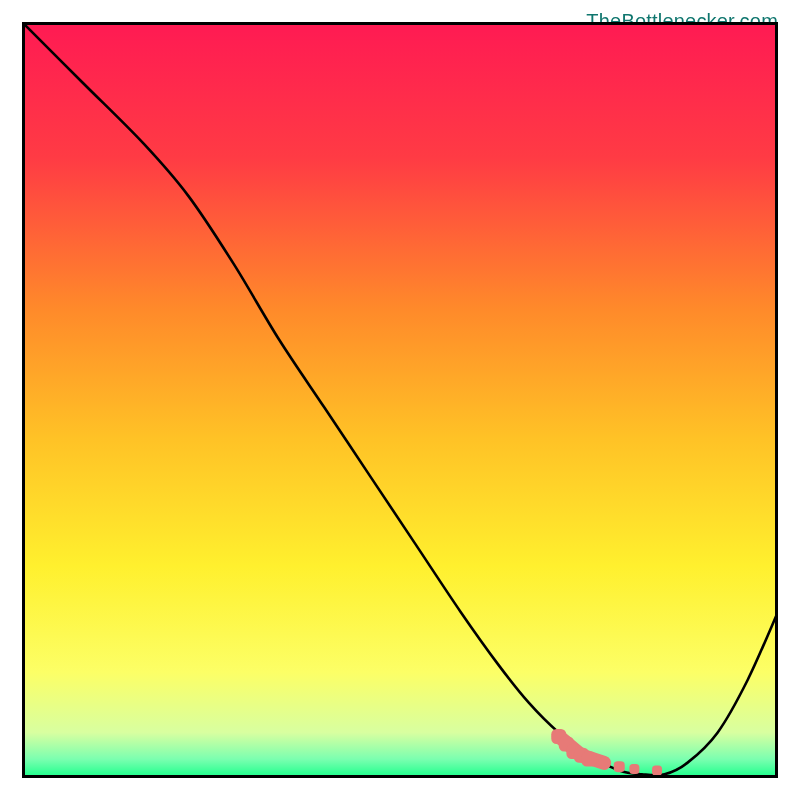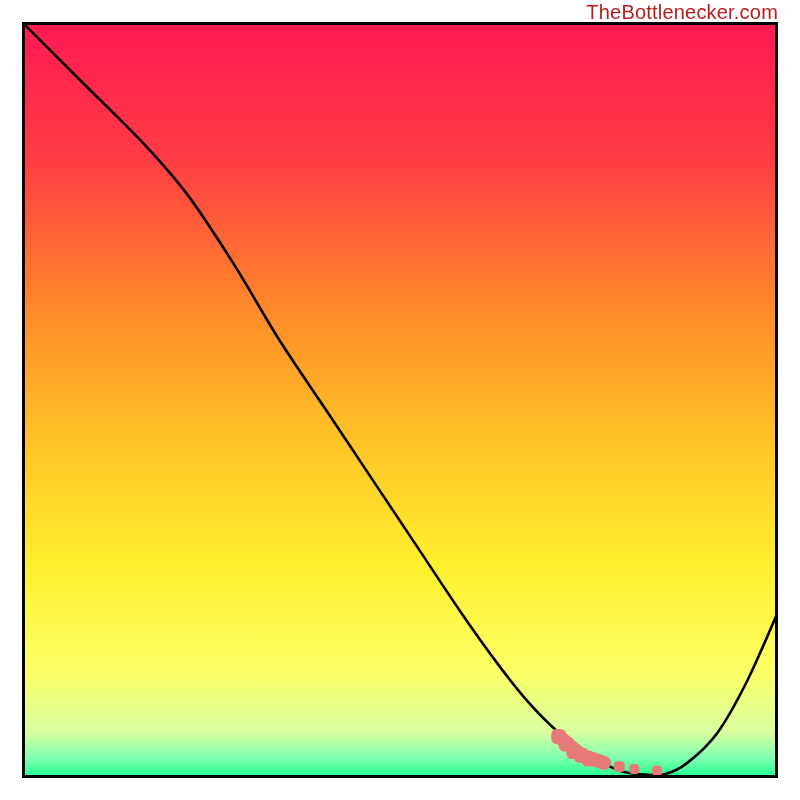--- a/index.html
+++ b/index.html
@@ -38,25 +38,25 @@
   .svg-layer {
     position: absolute;
     left: 0;
     top: 0;
     width: 756px;
     height: 756px;
     pointer-events: none;
   }
   .attribution {
     position: absolute;
-    top: 1px;
+    top: 10px;
     right: 22px;
     font-family: Arial, Helvetica, sans-serif;
     font-size: 20px;
-    color: #b91c1c;
+    color: #0f766e;
     letter-spacing: 0.2px;
   }
 </style>
 </head>
 <body>
 
 <div class="attribution">TheBottlenecker.com</div>
 
 <div class="frame">
 

